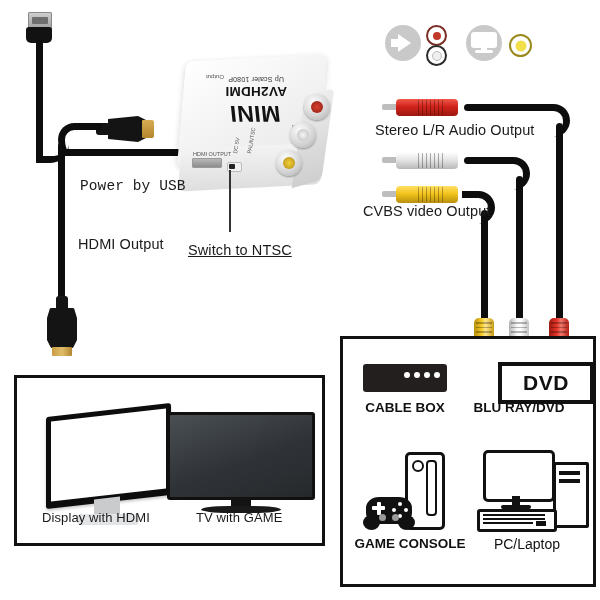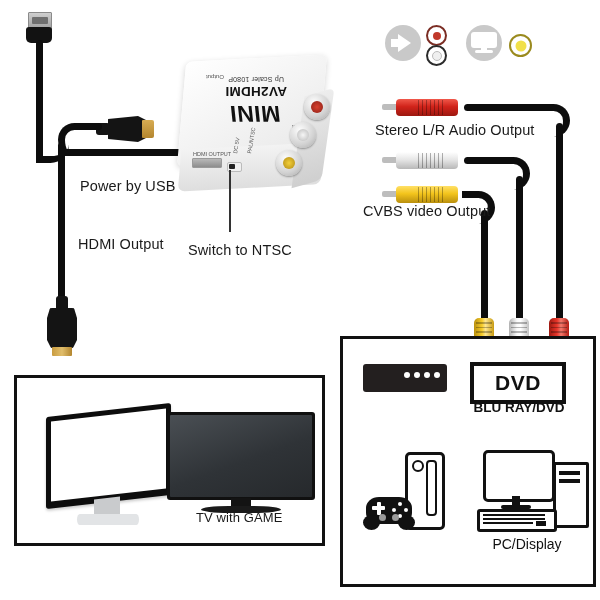--- a/index.html
+++ b/index.html
@@ -242,23 +242,23 @@
   </div>
   <div class="cable" style="left:464px;top:191px;width:15px;height:7px;border-radius:4px;"></div>
   <div class="cable-r" style="left:462px;top:191px;width:26px;height:26px;border-left:none;border-bottom:none;border-top-left-radius:0;border-bottom-left-radius:0;"></div>
   <div class="cable" style="left:481px;top:210px;width:7px;height:123px;border-radius:4px;"></div>
   <div class="rca-v" style="left:474px;top:318px;height:52px;">
     <div class="body" style="height:42px;background:linear-gradient(90deg,#b9900f,#f7cc29 40%,#ffe790 58%,#c79a10);"></div>
     <div class="rings"></div>
     <div class="pin"></div>
   </div>
 
-  <div class="lbl" style="left:80px;top:178px;">Power by USB</div>
+  <div class="lbl" style="left:80px;top:178px;font-family:Liberation Mono, monospace;">Power by USB</div>
   <div class="lbl" style="left:78px;top:236px;">HDMI Output</div>
-  <div class="lbl" style="left:188px;top:242px;">Switch to NTSC</div>
+  <div class="lbl" style="left:188px;top:242px;text-decoration:underline;">Switch to NTSC</div>
   <div class="cable" style="left:229px;top:170px;width:1.6px;height:62px;background:#333;"></div>
   <div class="lbl" style="left:363px;top:203px;">CVBS video Output</div>
   <div class="lbl" style="left:375px;top:122px;">Stereo L/R Audio Output</div>
 
   <div class="circ circ-gray" style="left:385px;top:25px;width:36px;height:36px;">
     <div class="spk">
       <div class="box"></div>
       <div class="cone"></div>
     </div>
   </div>
@@ -279,69 +279,72 @@
     <i style="width:11px;height:11px;background:#f1e04a;"></i>
   </div>
 
   <div class="panel" style="left:14px;top:375px;width:305px;height:165px;"></div>
 
   <div class="imac" style="left:46px;top:410px;">
     <div class="imac-screen"></div>
     <div class="imac-neck"></div>
     <div class="imac-foot"></div>
   </div>
+  <div class="lbl lbl-sm" style="left:42px;top:510px;">Display with HDMI</div>
 
   <div class="tv" style="left:167px;top:412px;">
     <div class="tv-screen"></div>
     <div class="tv-neck"></div>
     <div class="tv-foot"></div>
   </div>
   <div class="lbl lbl-sm" style="left:196px;top:510px;">TV with GAME</div>
 
   <div class="panel" style="left:340px;top:336px;width:250px;height:245px;"></div>
 
   <div class="cablebox" style="left:363px;top:364px;">
     <div class="leds">
         <i></i>
         <i></i>
         <i></i>
         <i></i>
       </div>
   </div>
-
-  <div class="dvdbox" style="left:470px;top:362px;text-align:center;">
+  <div class="lbl-box" style="left:350px;top:400px;width:110px;">CABLE BOX</div>
+
+  <div class="dvdbox" style="left:498px;top:362px;text-align:center;">
     <span>DVD</span>
   </div>
   <div class="lbl-box" style="left:463px;top:400px;width:112px;">BLU RAY/DVD</div>
 
   <div class="console" style="left:405px;top:452px;">
     <div class="pwr"></div>
     <div class="slot"></div>
   </div>
   <div class="gamepad" style="left:366px;top:497px;">
     <div class="grip" style="left:-3px;"></div>
     <div class="grip" style="right:-3px;"></div>
     <div class="dpad-h"></div>
     <div class="dpad-v"></div>
     <div class="btn" style="right:10px;top:5px;"></div>
     <div class="btn" style="right:4px;top:11px;"></div>
     <div class="btn" style="right:16px;top:11px;"></div>
     <div class="btn" style="right:10px;top:17px;"></div>
     <div class="stick" style="left:13px;top:17px;"></div>
     <div class="stick" style="right:13px;top:17px;"></div>
   </div>
+  <div class="lbl-box" style="left:348px;top:536px;width:124px;">GAME CONSOLE</div>
 
   <div class="pcmon" style="left:483px;top:450px;"></div>
   <div class="pcneck" style="left:512px;top:496px;"></div>
   <div class="pcbase" style="left:501px;top:505px;"></div>
   <div class="tower" style="left:553px;top:462px;">
     <div class="bay" style="top:6px;"></div>
     <div class="bay" style="top:14px;"></div>
   </div>
   <div class="keyb" style="left:477px;top:509px;">
     <div class="k" style="left:3px;top:2px;width:62px;height:2px;"></div>
     <div class="k" style="left:3px;top:6px;width:62px;height:2px;"></div>
     <div class="k" style="left:3px;top:10px;width:50px;height:2px;"></div>
     <div class="k" style="left:56px;top:9px;width:10px;height:5px;"></div>
   </div>
-  <div class="lbl-box" style="left:475px;top:536px;width:104px;font-weight:normal;font-size:14px;">PC/Display</div>
+  <div class="lbl-box" style="left:475px;top:536px;width:104px;font-weight:normal;font-size:14px;">PC/Laptop</div>
 
 </div>
 
 </body></html>

